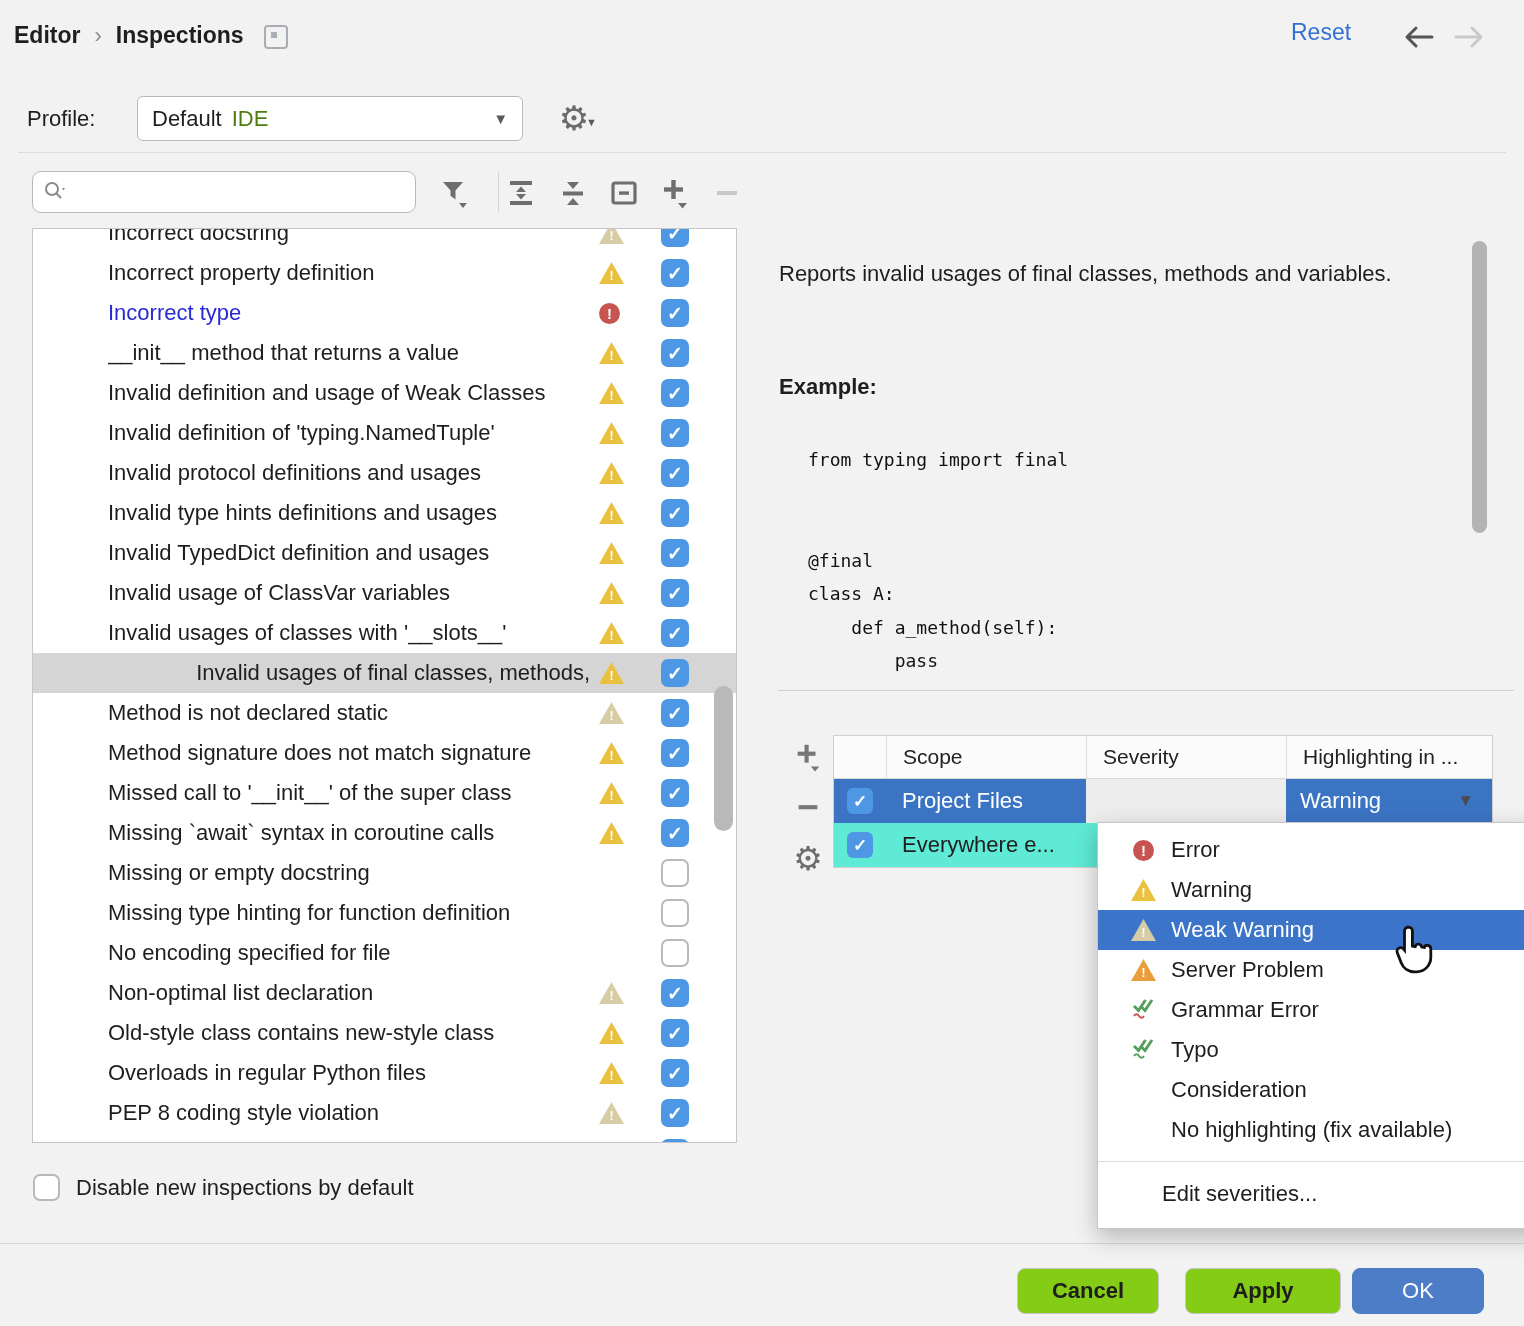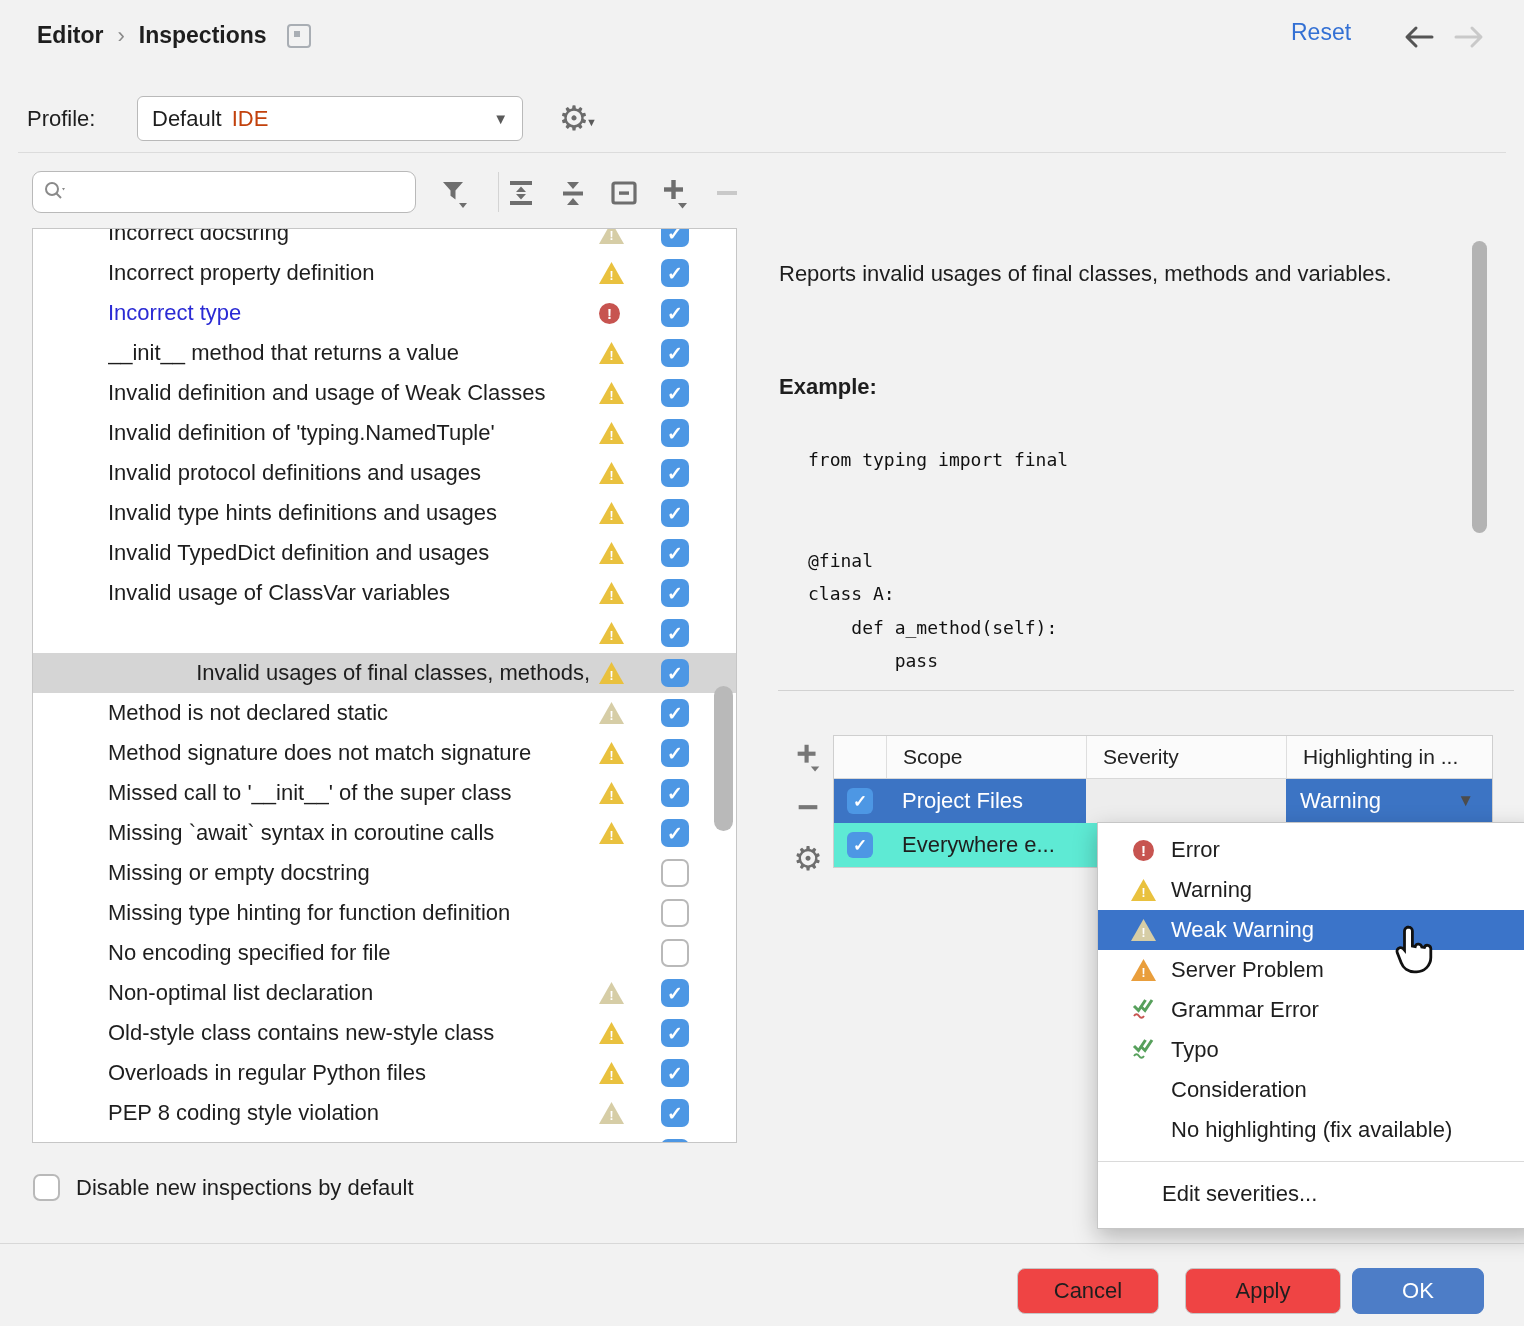--- a/index.html
+++ b/index.html
@@ -1,33 +1,33 @@
 <!DOCTYPE html>
 <html><head>
 <meta charset="utf-8">
 <style>
   html,body{margin:0;padding:0;background:#fff;}
   #root{position:relative;width:1524px;height:1326px;background:#f2f2f2;
         font-family:"Liberation Sans",sans-serif;color:#1e1e1e;overflow:hidden;}
 
   
-  .breadcrumb{position:absolute;left:37px;top:22px;display:flex;align-items:center;gap:14px;
+  .breadcrumb{position:absolute;left:14px;top:22px;display:flex;align-items:flex-end;gap:14px;
               font-size:23px;font-weight:bold;}
   .crumb-sep{color:#8a8a8a;font-weight:normal;font-size:22px;}
   .win-icon{width:20px;height:20px;border:2px solid #a9aeb4;border-radius:4px;position:relative;margin-left:6px;}
   .win-icon::after{content:"";position:absolute;left:5px;top:5px;width:6px;height:6px;background:#a9aeb4;}
   .reset-link{position:absolute;left:1291px;top:19px;font-size:23px;font-weight:normal;color:#3370d4;cursor:pointer;}
   .nav-arrow{position:absolute;top:22px;width:34px;height:30px;}
 
   
   .profile-label{position:absolute;left:27px;top:106px;font-size:22px;}
   .profile-select{position:absolute;left:137px;top:96px;width:386px;height:45px;background:#fff;
                   border:1px solid #b9b9b9;border-radius:6px;box-sizing:border-box;
                   display:flex;align-items:center;padding:0 14px;font-size:22px;gap:10px;}
-  .profile-suffix{color:#c2410c;}
+  .profile-suffix{color:#4d7c0f;}
   .profile-caret{margin-left:auto;color:#5a5a5a;font-size:15px;}
   .gear-btn{position:absolute;left:553px;top:99px;width:42px;height:42px;color:#6b6b6b;
             font-size:34px;line-height:38px;text-align:center;}
   .gear-btn .mini-caret{position:absolute;right:-2px;bottom:0;font-size:11px;color:#5a5a5a;}
   .top-divider{position:absolute;left:18px;top:152px;width:1488px;height:1px;background:#dcdcdc;}
 
   
   .search-box{position:absolute;left:32px;top:171px;width:384px;height:42px;background:#fff;
               border:1px solid #b9b9b9;border-radius:9px;box-sizing:border-box;
               display:flex;align-items:center;padding:0 10px;gap:4px;}
@@ -95,21 +95,21 @@
   .menu-item.highlighted{background:#3b74c9;color:#fff;}
   .menu-sep{height:1px;background:#dadada;margin:11px 0 10px;}
   .menu-footer{height:44px;display:flex;align-items:center;padding-left:64px;font-size:22px;}
   .cursor-hand{position:absolute;left:1392px;top:924px;z-index:40;pointer-events:none;}
 
   
   .disable-row{position:absolute;left:33px;top:1174px;display:flex;align-items:center;gap:16px;font-size:22px;}
   .footer-divider{position:absolute;left:0;top:1243px;width:1524px;height:1px;background:#d8d8d8;}
   .btn{position:absolute;top:1268px;height:46px;border-radius:8px;display:flex;align-items:center;justify-content:center;
        font-size:22px;box-sizing:border-box;}
-  .btn.plain{background:#ef4444;border:1px solid #c6c6c6;color:#1e1e1e;}
+  .btn.plain{background:#84cc16;border:1px solid #c6c6c6;color:#1e1e1e;font-weight:bold;}
   .btn.primary{background:#4d7dc7;border:1px solid #4d7dc7;color:#fff;}
 </style>
 </head>
 <body>
 
 <div id="root">
 
   <div class="breadcrumb">
     <span>Editor</span>
     <span class="crumb-sep">›</span>
@@ -227,20 +227,21 @@
           <span class="insp-label">Invalid TypedDict definition and usages</span>
           <span class="insp-sev"><span class="tri warning">!</span></span>
           <span class="insp-cb cb checked">✓</span>
         </div>
         <div class="insp-row">
           <span class="insp-label">Invalid usage of ClassVar variables</span>
           <span class="insp-sev"><span class="tri warning">!</span></span>
           <span class="insp-cb cb checked">✓</span>
         </div>
         <div class="insp-row">
+          <span class="insp-label">Invalid usages of classes with  '__slots__'</span>
           <span class="insp-sev"><span class="tri warning">!</span></span>
           <span class="insp-cb cb checked">✓</span>
         </div>
         <div class="insp-row selected">
           <span class="insp-label">Invalid usages of final classes, methods,</span>
           <span class="insp-sev"><span class="tri warning">!</span></span>
           <span class="insp-cb cb checked">✓</span>
         </div>
         <div class="insp-row">
           <span class="insp-label">Method is not declared static</span>

